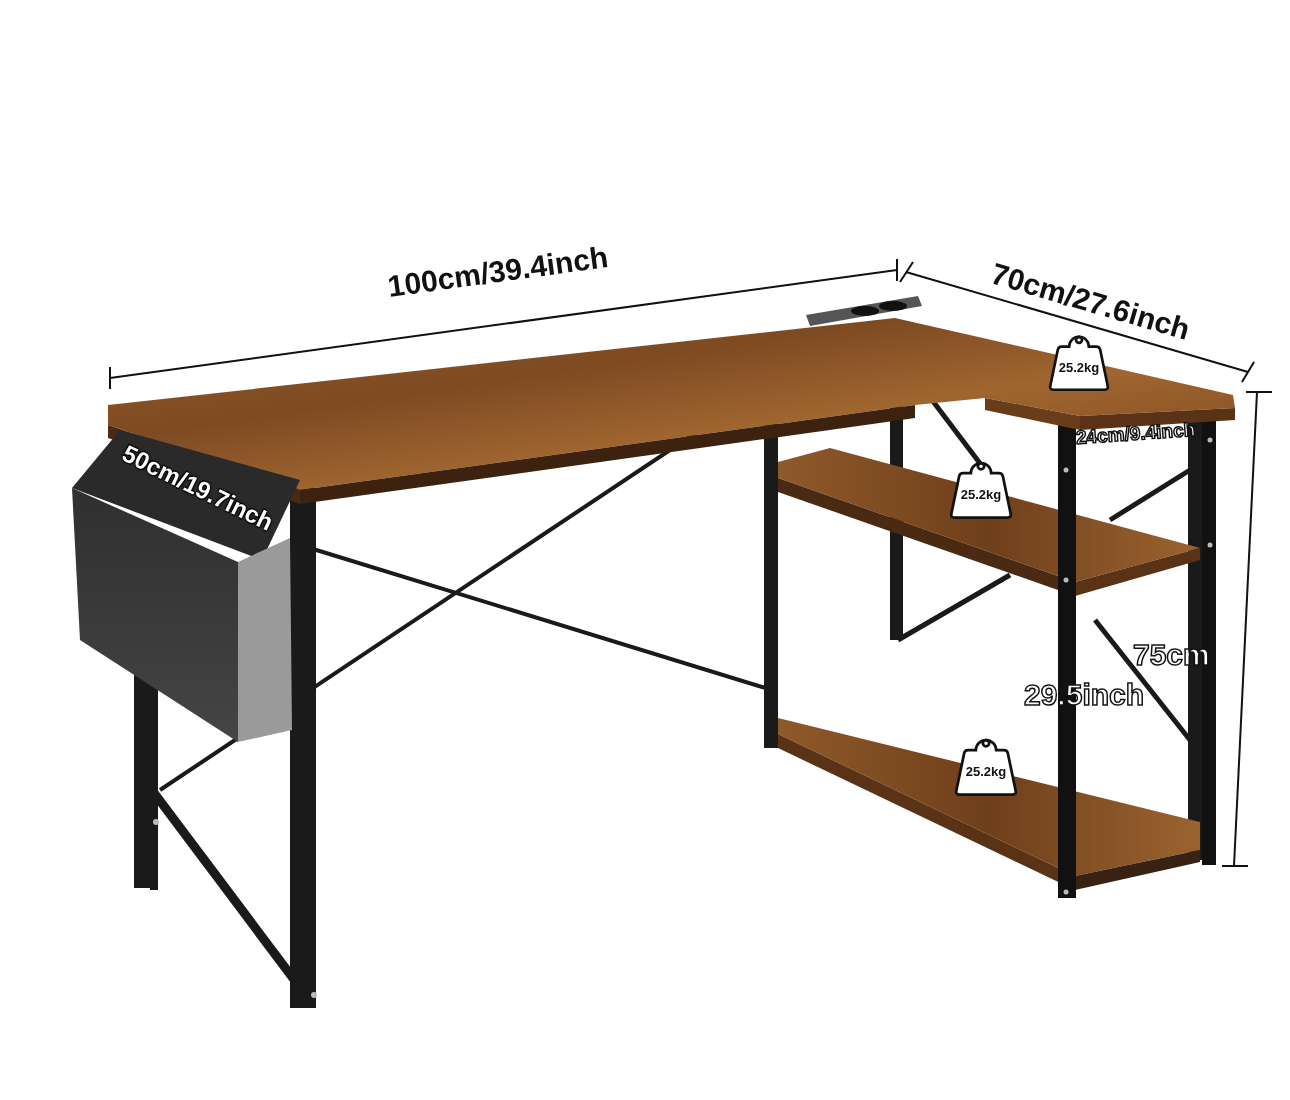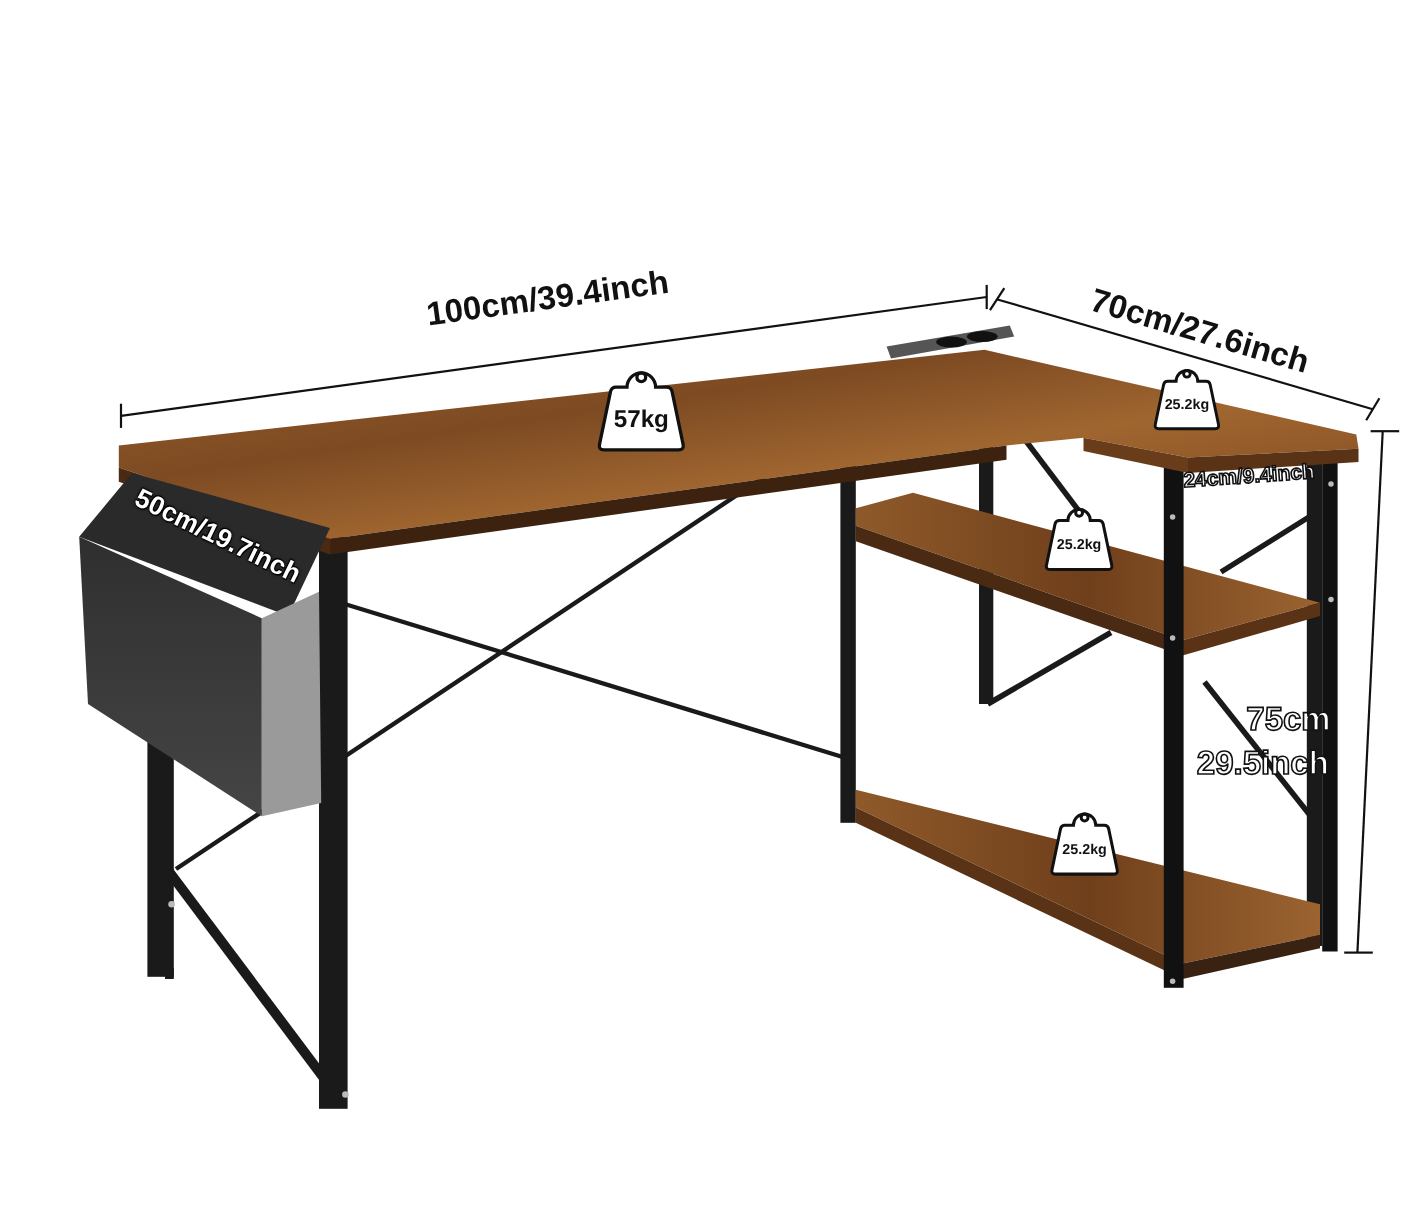--- a/index.html
+++ b/index.html
@@ -110,30 +110,23 @@
     <polygon points="238,562 290,538 292,730 238,742" fill="#9a9a9a"></polygon>
   </g>
 </svg>
 
 
 <div class="lbl" style="left:388px;top:272px;font-size:30px;transform:rotate(-7.8deg);">100cm/39.4inch</div>
 <div class="lbl" style="left:992px;top:258px;font-size:30px;transform:rotate(16.3deg);">70cm/27.6inch</div>
 <div class="lbl white" style="left:124px;top:440px;font-size:24px;transform:rotate(26deg);">50cm/19.7inch</div>
 <div class="lbl outline" style="left:1076px;top:428px;font-size:19px;transform:rotate(-4deg);">24cm/9.4inch</div>
 <div class="lbl outline" style="left:1133px;top:640px;font-size:30px;text-align:right;">75cm</div>
-<div class="lbl outline" style="left:1088px;top:680px;font-size:30px;">29.5inch</div>
+<div class="lbl outline" style="left:1024px;top:680px;font-size:30px;">29.5inch</div>
 
 
-<div class="weight big" style="left:542px;top:330px;">
-  <svg width="82" height="82" viewBox="0 0 82 82">
-    <path d="M28 22 A13 13 0 1 1 54 22 L64 22 Q68 22 69 26 L79 74 Q80 79 75 79 L7 79 Q2 79 3 74 L13 26 Q14 22 18 22 Z" fill="#fff" stroke="#111" stroke-width="3"></path>
-    <circle cx="41" cy="13" r="4" fill="none" stroke="#111" stroke-width="3"></circle>
-  </svg>
-  <div class="wt">57kg</div>
-</div>
 
 <div class="weight" style="left:1046px;top:330px;width:66px;height:62px;">
   <svg width="66" height="62" viewBox="0 0 82 82">
     <path d="M28 22 A13 13 0 1 1 54 22 L64 22 Q68 22 69 26 L79 74 Q80 79 75 79 L7 79 Q2 79 3 74 L13 26 Q14 22 18 22 Z" fill="#fff" stroke="#111" stroke-width="3.5"></path>
     <circle cx="41" cy="13" r="4" fill="none" stroke="#111" stroke-width="3.5"></circle>
   </svg>
   <div class="wt" style="top:30px;font-size:13px;">25.2kg</div>
 </div>
 
 <div class="weight" style="left:948px;top:456px;width:66px;height:64px;">

